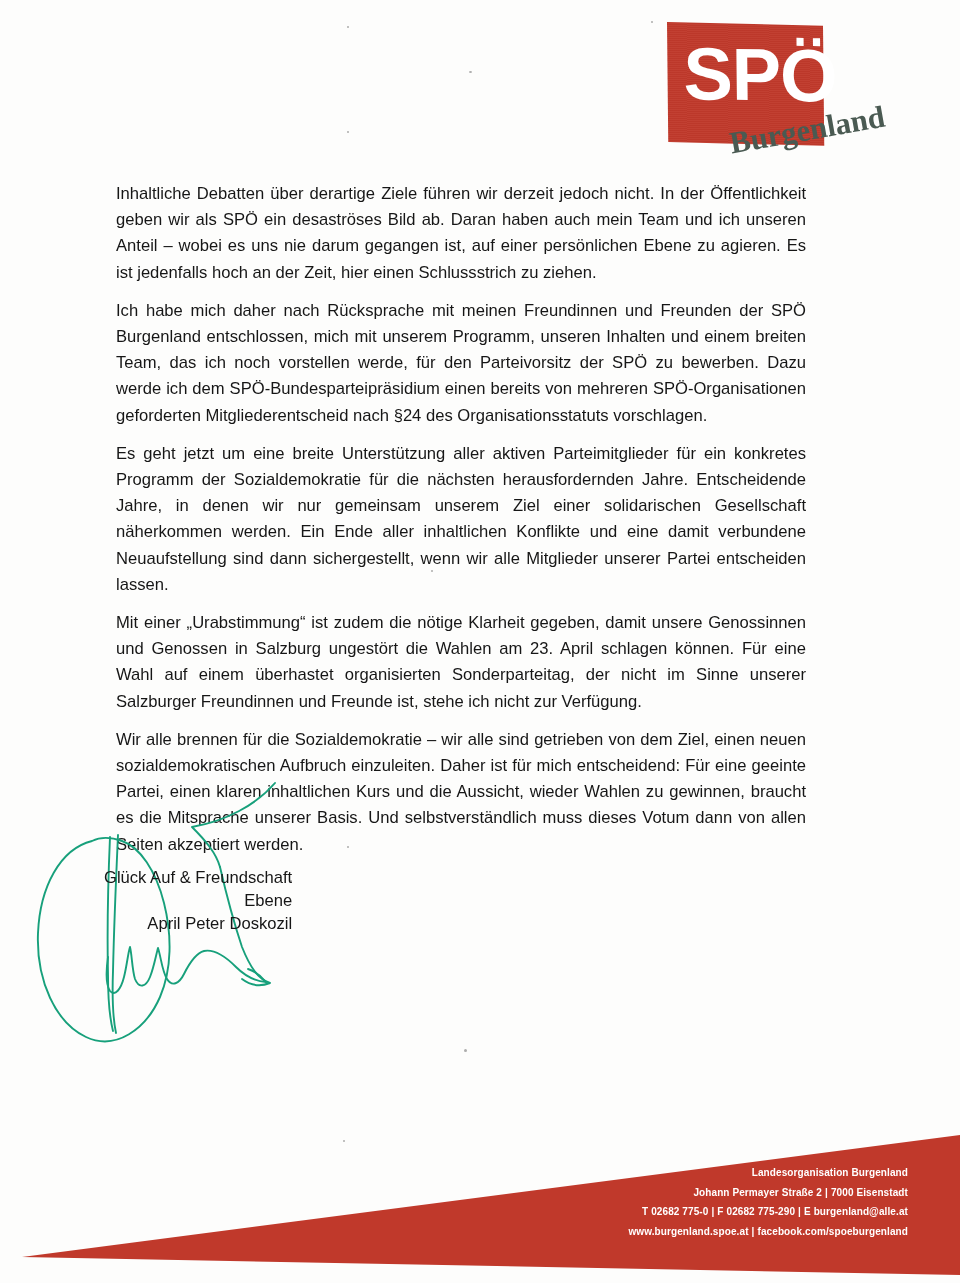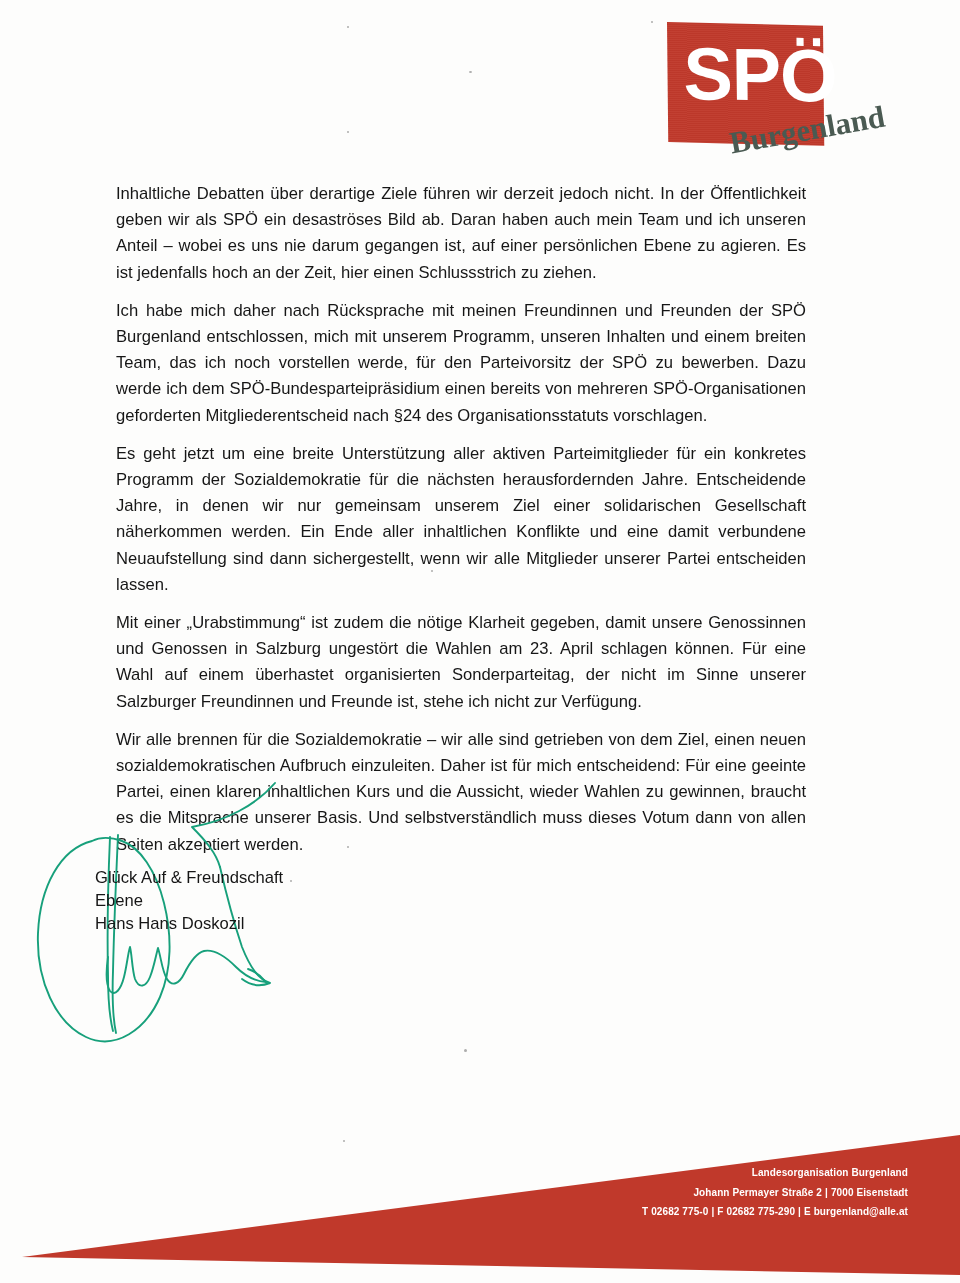--- a/index.html
+++ b/index.html
@@ -96,27 +96,28 @@
     line-height: 26.2px;
     color: #161616;
     margin: 0 0 12px 12px;
     -webkit-font-smoothing: antialiased;
   }
   .para:last-child { margin-bottom: 0; }
 
   
   #signoff {
     position: absolute;
-    left: 95px;
+    left: 104px;
     top: 866px;
     font-family: "Liberation Sans", sans-serif;
     font-size: 16.6px;
     line-height: 23px;
     color: #161616;
     z-index: 4;
+    text-align: right;
   }
   #signature-svg {
     position: absolute;
     left: 20px;
     top: 775px;
     width: 300px;
     height: 280px;
     z-index: 3;
     pointer-events: none;
   }
@@ -197,32 +198,35 @@
                C170 187 176 178 184 176 C194 174 206 182 216 192
                C224 200 234 206 246 207"></path>
 
       <path d="M246 207 C240 200 234 196 228 194"></path>
     </g>
   </svg>
 
   <div id="signoff">
     <div>Glück Auf &amp; Freundschaft</div>
     <div>Ebene</div>
-    <div>Hans Hans Doskozil</div>
+    <div>April Peter Doskozil</div>
   </div>
 
   <div id="footer-wedge">
     <svg width="960" height="178" viewBox="0 0 960 178">
       <polygon points="960,30 960,170 22,152" fill="#C0392B"></polygon>
     </svg>
   </div>
 
   <div id="footer-text">
     <div>Landesorganisation Burgenland</div>
     <div>
       <span>Johann Permayer Straße 2</span><span class="sep">|</span><span>7000 Eisenstadt</span>
     </div>
     <div>
       <span class="lbl">T</span>&nbsp;<span class="val">02682 775-0</span><span class="sep">|</span><span class="lbl">F</span>&nbsp;<span class="val">02682 775-290</span><span class="sep">|</span><span class="lbl">E</span>&nbsp;<span class="val">burgenland@alle.at</span>
     </div>
+    <div>
+      <span>www.burgenland.spoe.at</span><span class="sep">|</span><span>facebook.com/spoeburgenland</span>
+    </div>
   </div>
 
 </div>
 
 </body></html>

